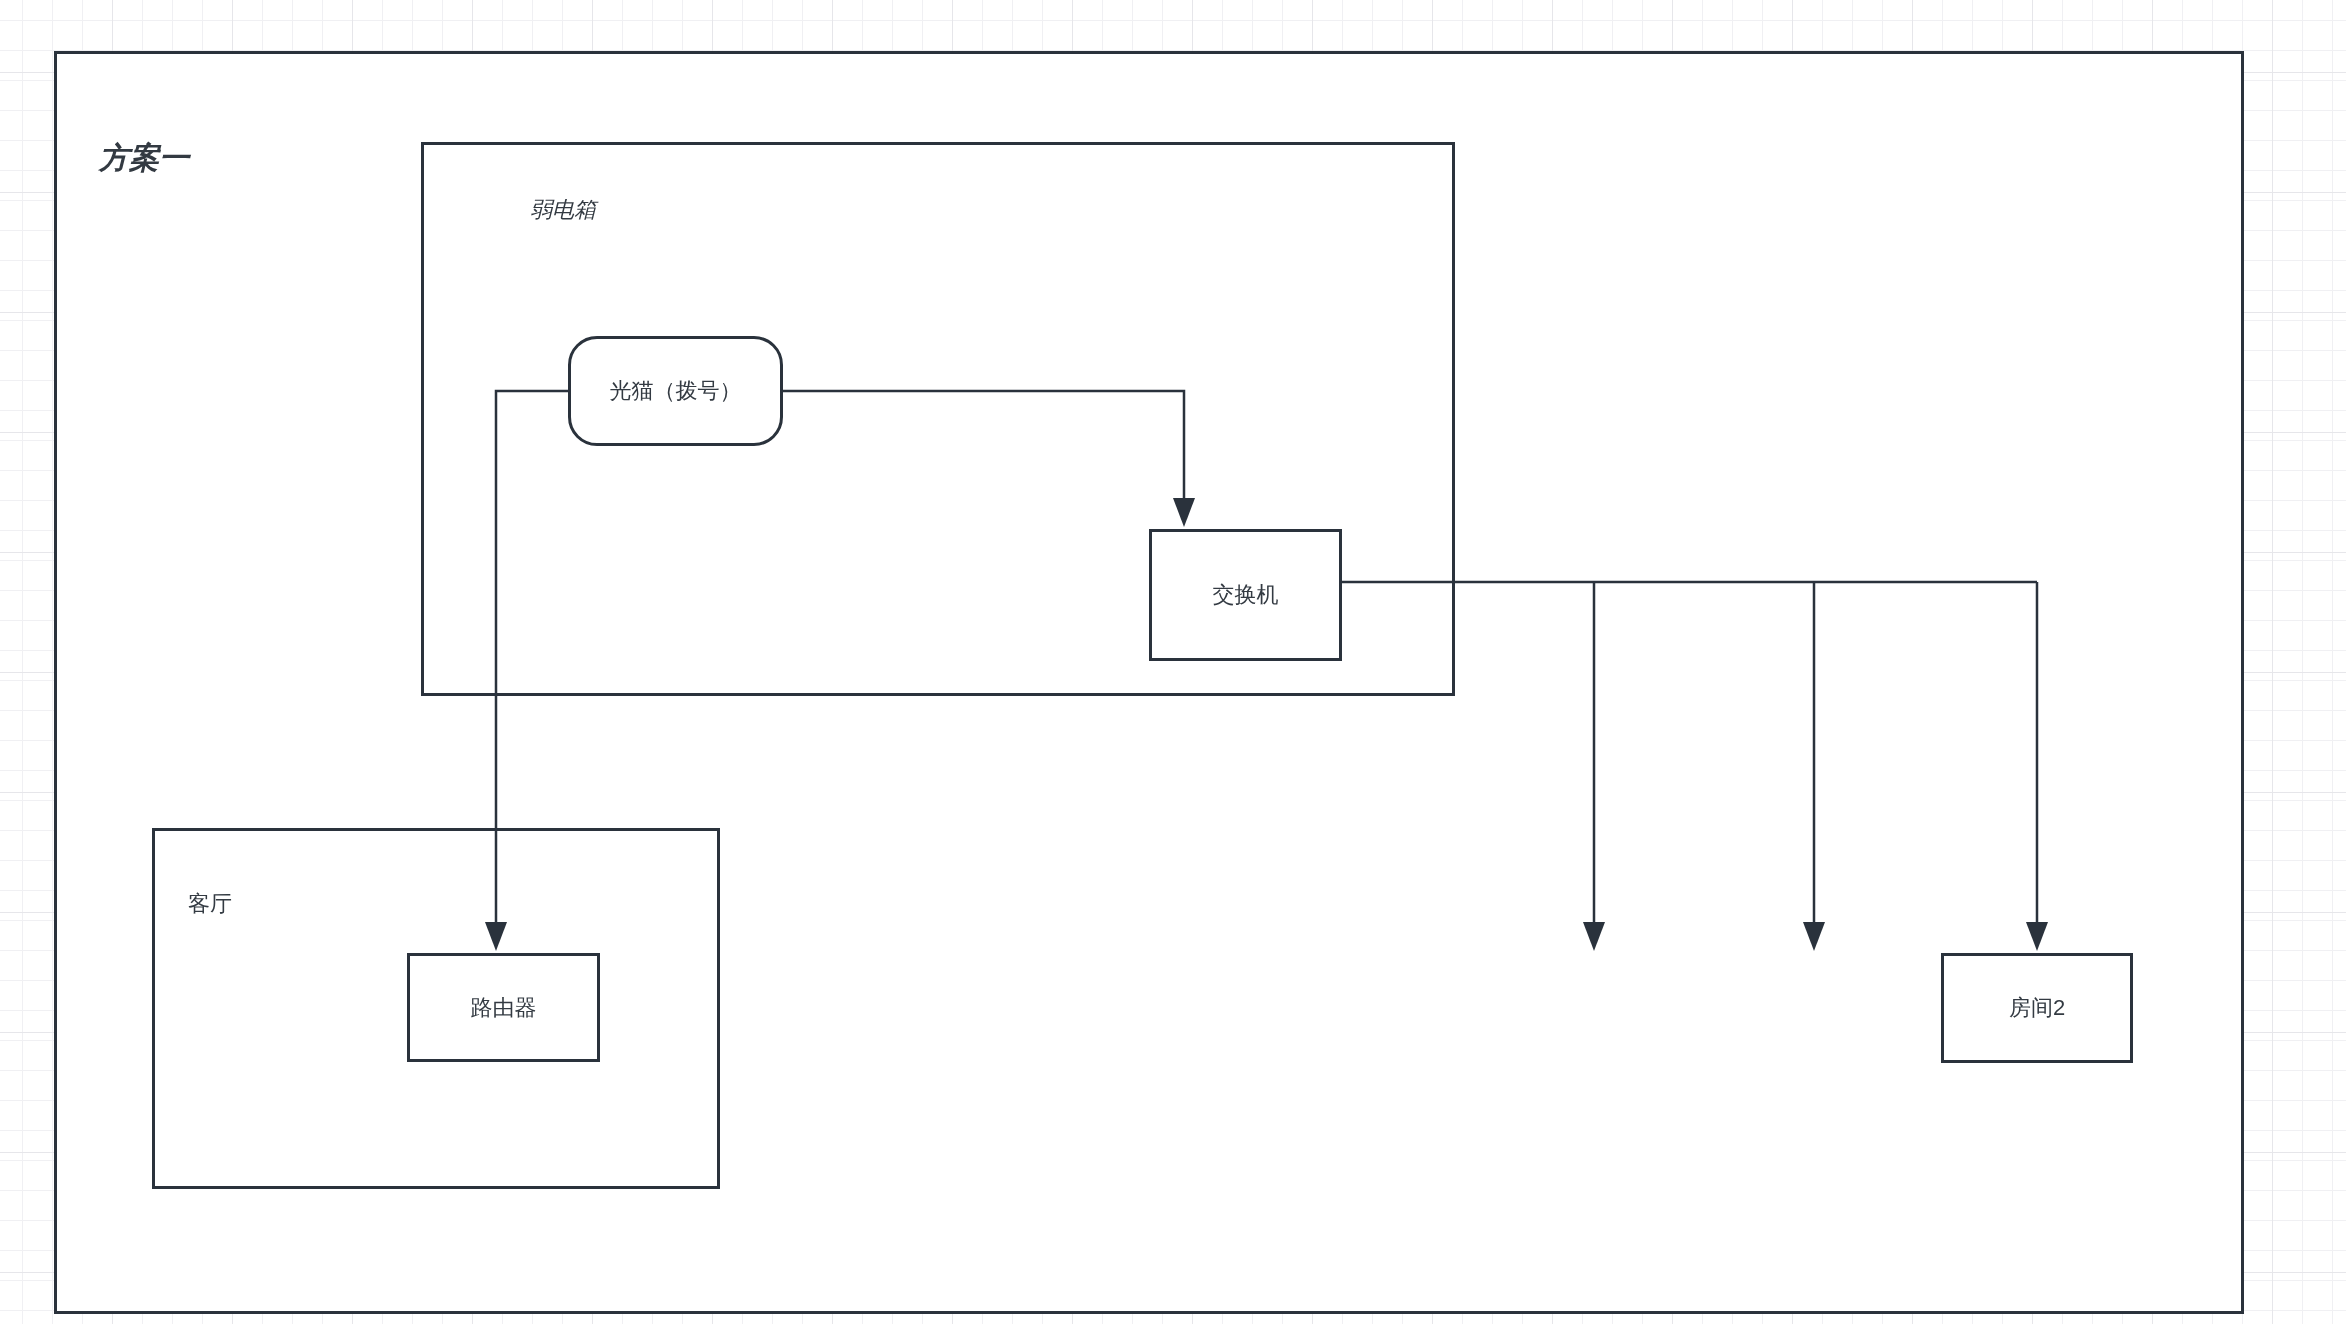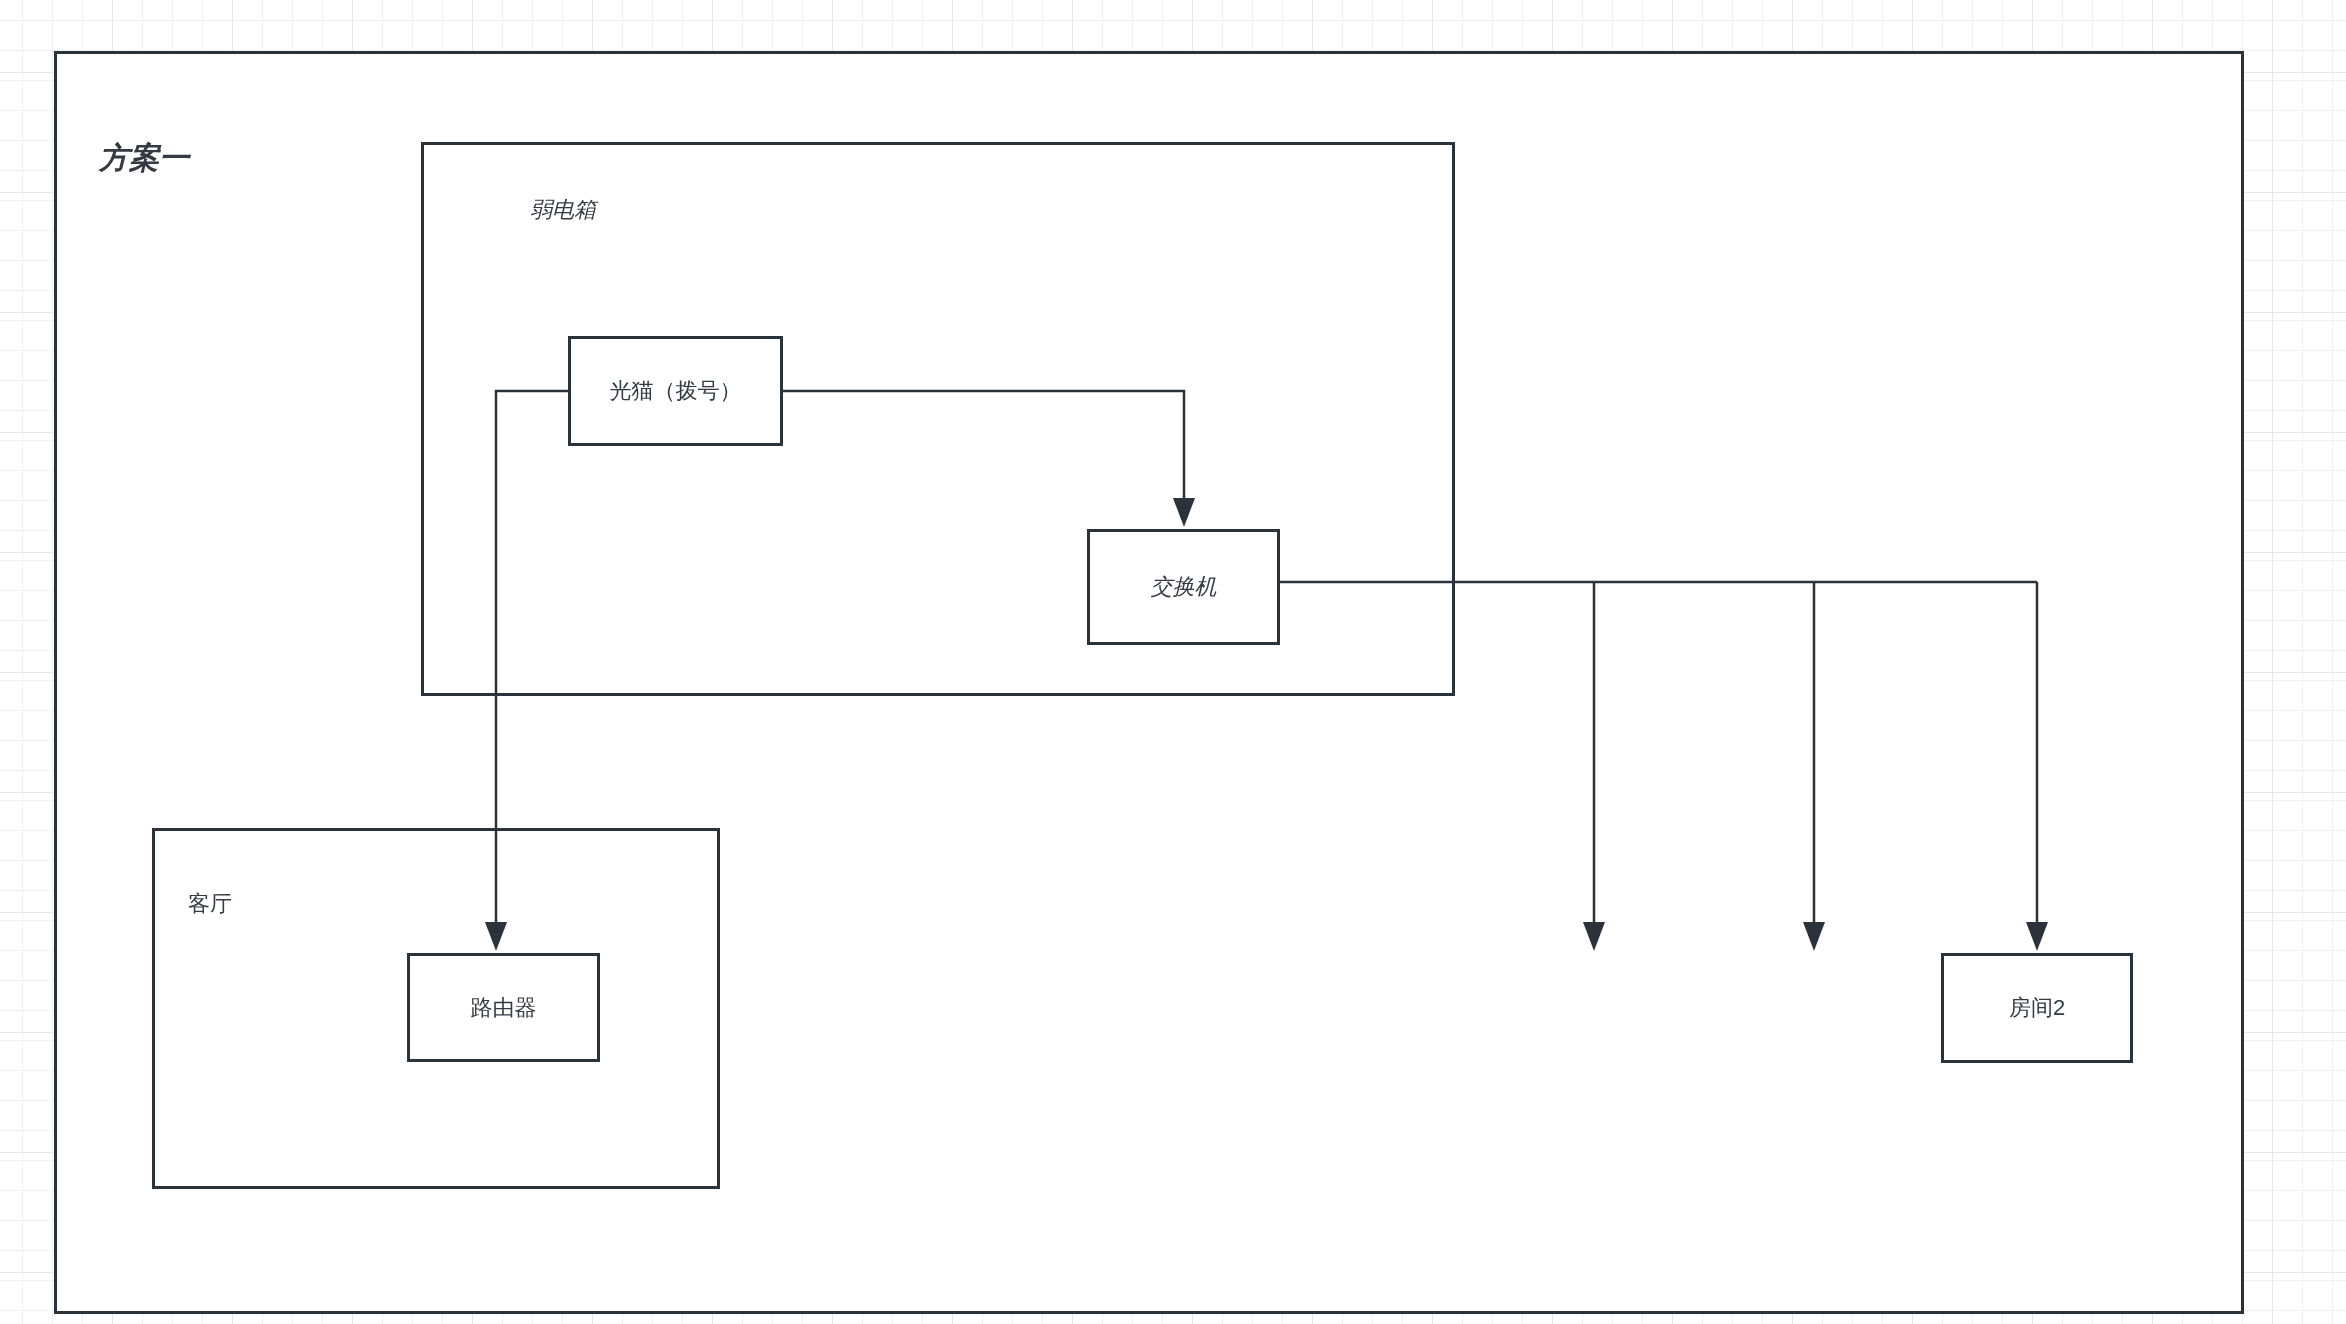--- a/index.html
+++ b/index.html
@@ -68,22 +68,22 @@
     position: absolute;
     border: 3px solid #2a323c;
     background: #ffffff;
     display: flex;
     align-items: center;
     justify-content: center;
     font-size: 22px;
     color: #333a42;
     white-space: nowrap;
   }
-  #node-modem  { left: 568px;  top: 336px; width: 215px; height: 110px; }
-  #node-switch { left: 1087px; top: 529px; width: 193px; height: 116px; font-style: italic; }
+  #node-modem  { left: 568px;  top: 336px; width: 215px; height: 110px; border-radius: 29px; }
+  #node-switch { left: 1149px; top: 529px; width: 193px; height: 132px; }
   #node-router { left: 407px;  top: 953px; width: 193px; height: 109px; }
   #node-room3  { left: 1498px; top: 953px; width: 192px; height: 110px; }
   #node-room1  { left: 1718px; top: 953px; width: 192px; height: 110px; }
   #node-room2  { left: 1941px; top: 953px; width: 192px; height: 110px; }
 </style>
 </head>
 <body>
 
 <div class="stage">
 

